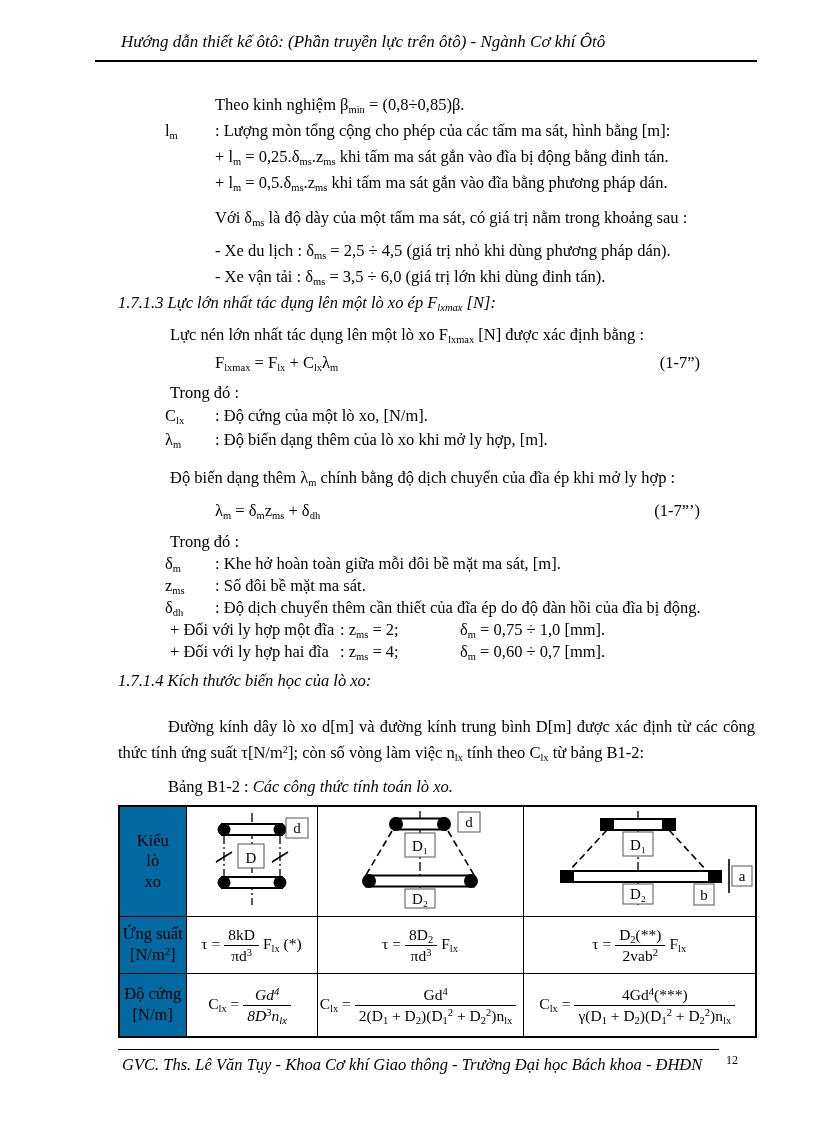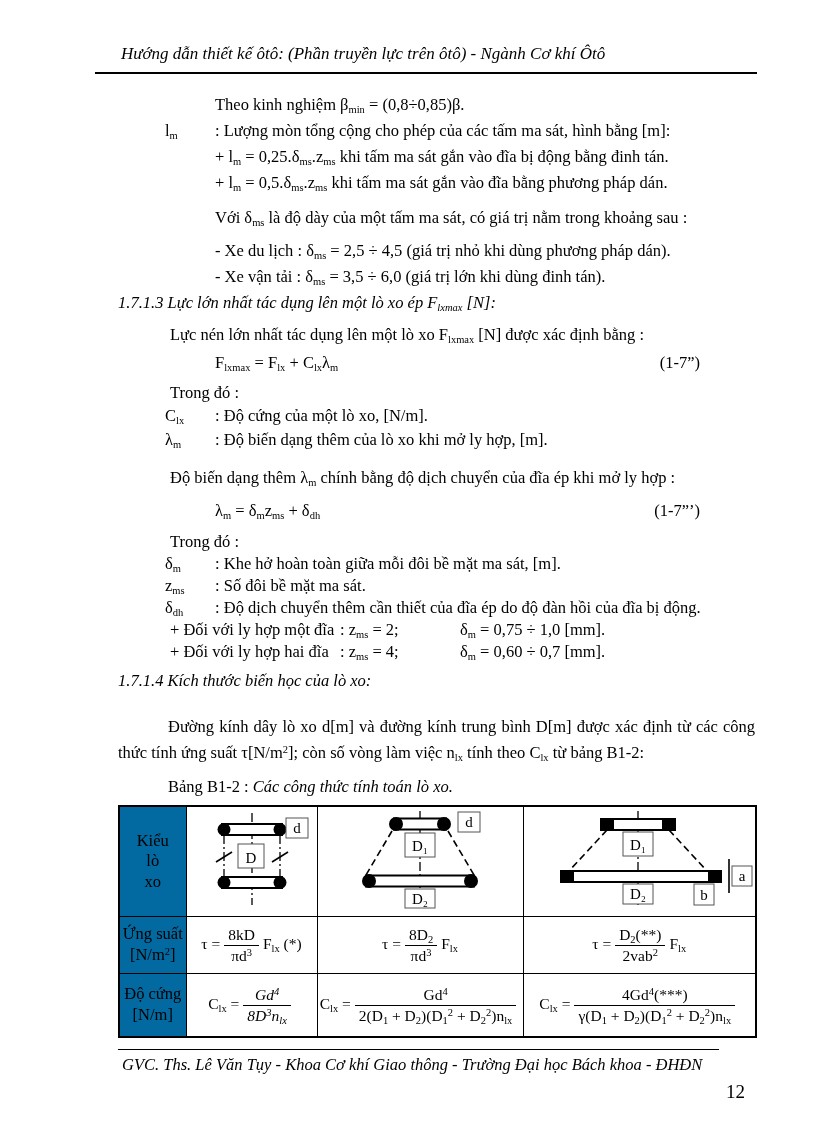--- a/index.html
+++ b/index.html
@@ -4,21 +4,21 @@
 <style>
   html,body{margin:0;padding:0;background:#e8e8e8;}
   .page{
     position:relative; width:816px; height:1123px; margin:0 auto;
     background:#ffffff; color:#000;
     font-family:"Liberation Serif","DejaVu Serif",serif;
     font-size:16.5px; overflow:hidden;
   }
   
   .doc-header{
-    position:absolute; left:95px; right:59px; top:44px;
+    position:absolute; left:95px; right:59px; top:32px;
     border-bottom:2px solid #000; padding-bottom:8px;
   }
   .doc-header-title{
     font-style:italic; font-size:17px; padding-left:26px; white-space:nowrap;
   }
   
   .doc-body{position:absolute; left:118px; top:86px; width:637px;}
   .line{white-space:nowrap;}
   .h26{height:26px; line-height:26px;}
   .h24{height:24px; line-height:24px;}
@@ -70,21 +70,21 @@
   .dashdot{stroke:#000; stroke-width:1.3; stroke-dasharray:9 3 2 3; fill:none;}
   .dashed{stroke:#000; stroke-width:1.6; stroke-dasharray:7 4; fill:none;}
   .bar{fill:#fff; stroke:#000; stroke-width:2;}
   .dot{fill:#000; stroke:none;}
   .lblbox{fill:#ffffff; stroke:#555; stroke-width:1;}
   .slash{stroke:#000; stroke-width:1.6;}
   .solidln{stroke:#000; stroke-width:1.6;}
   
   .footer-rule{position:absolute; left:118px; top:1049px; width:601px; border-top:1.7px solid #000;}
   .footer-text{position:absolute; left:122px; top:1055px; font-style:italic; font-size:16.5px; white-space:nowrap;text-align:right;}
-  .footer-page{position:absolute; left:726px; top:1053px; font-size:19px;margin-top:28px;}
+  .footer-page{position:absolute; left:726px; top:1053px; font-size:12px;}
 </style>
 </head>
 <body>
 
 <div class="page">
 
   <div class="doc-header">
     <div class="doc-header-title">Hướng dẫn thiết kế ôtô: (Phần truyền lực trên ôtô) - Ngành Cơ khí Ôtô</div>
   </div>
 

